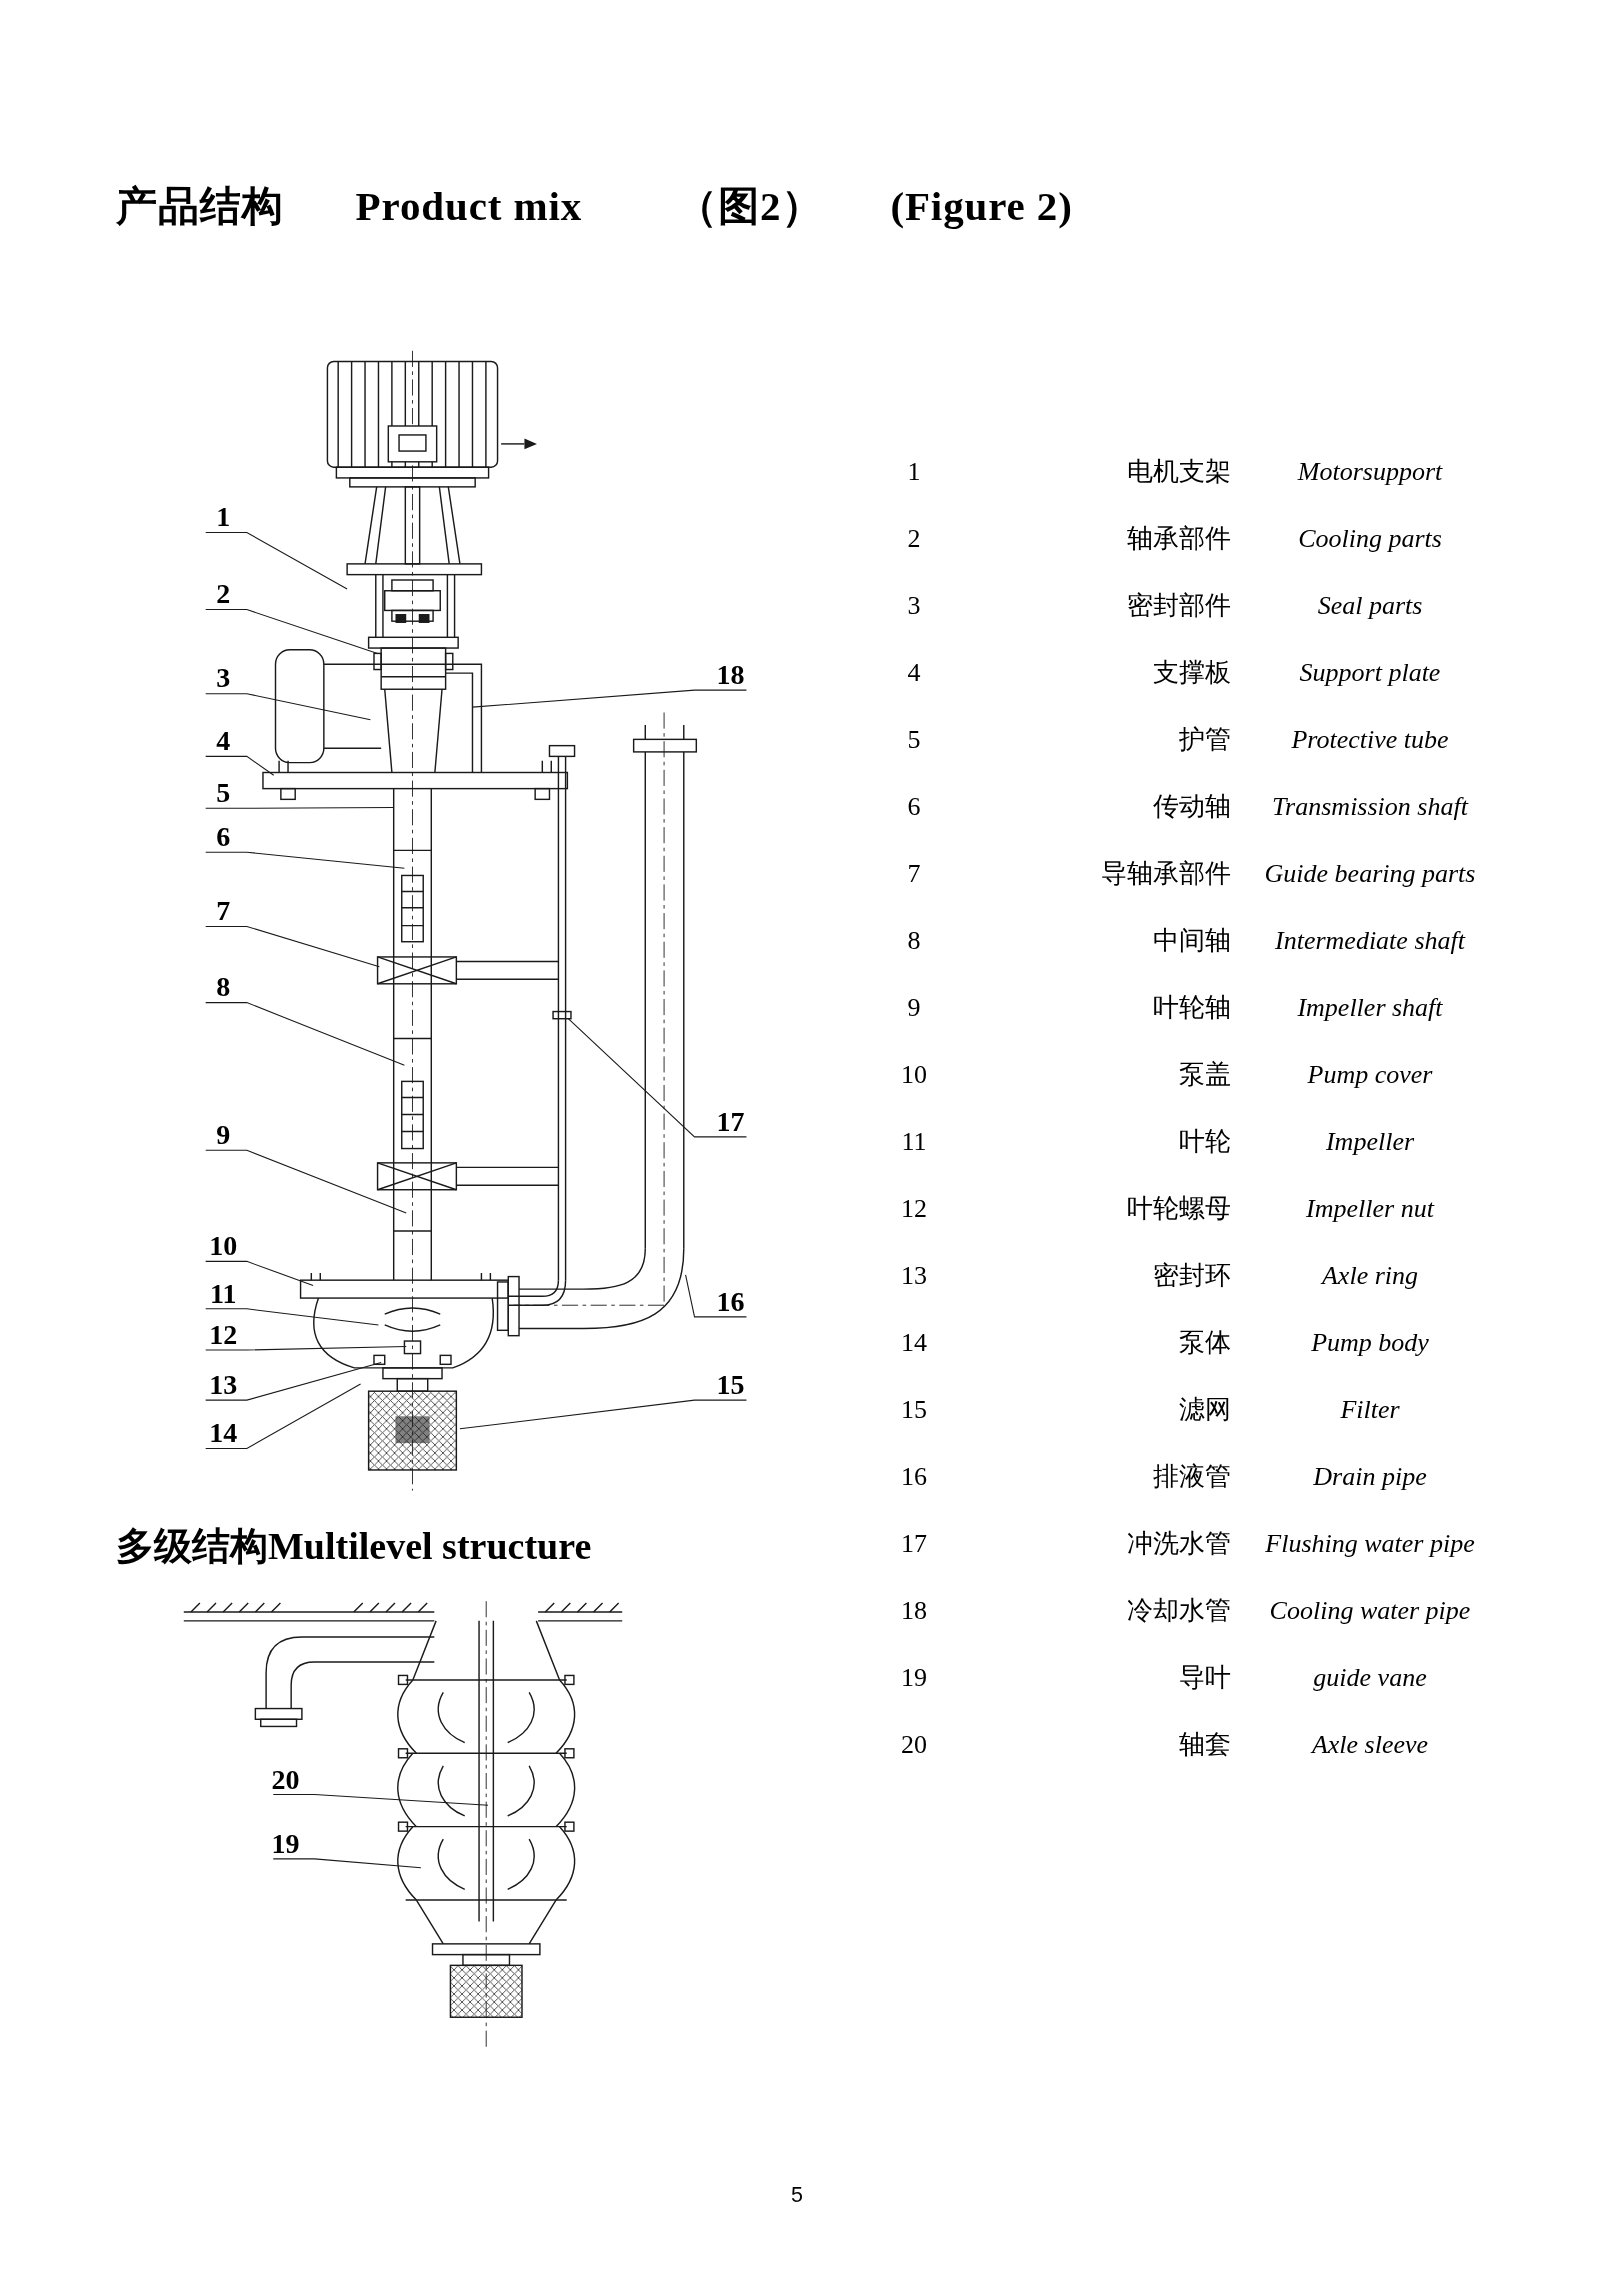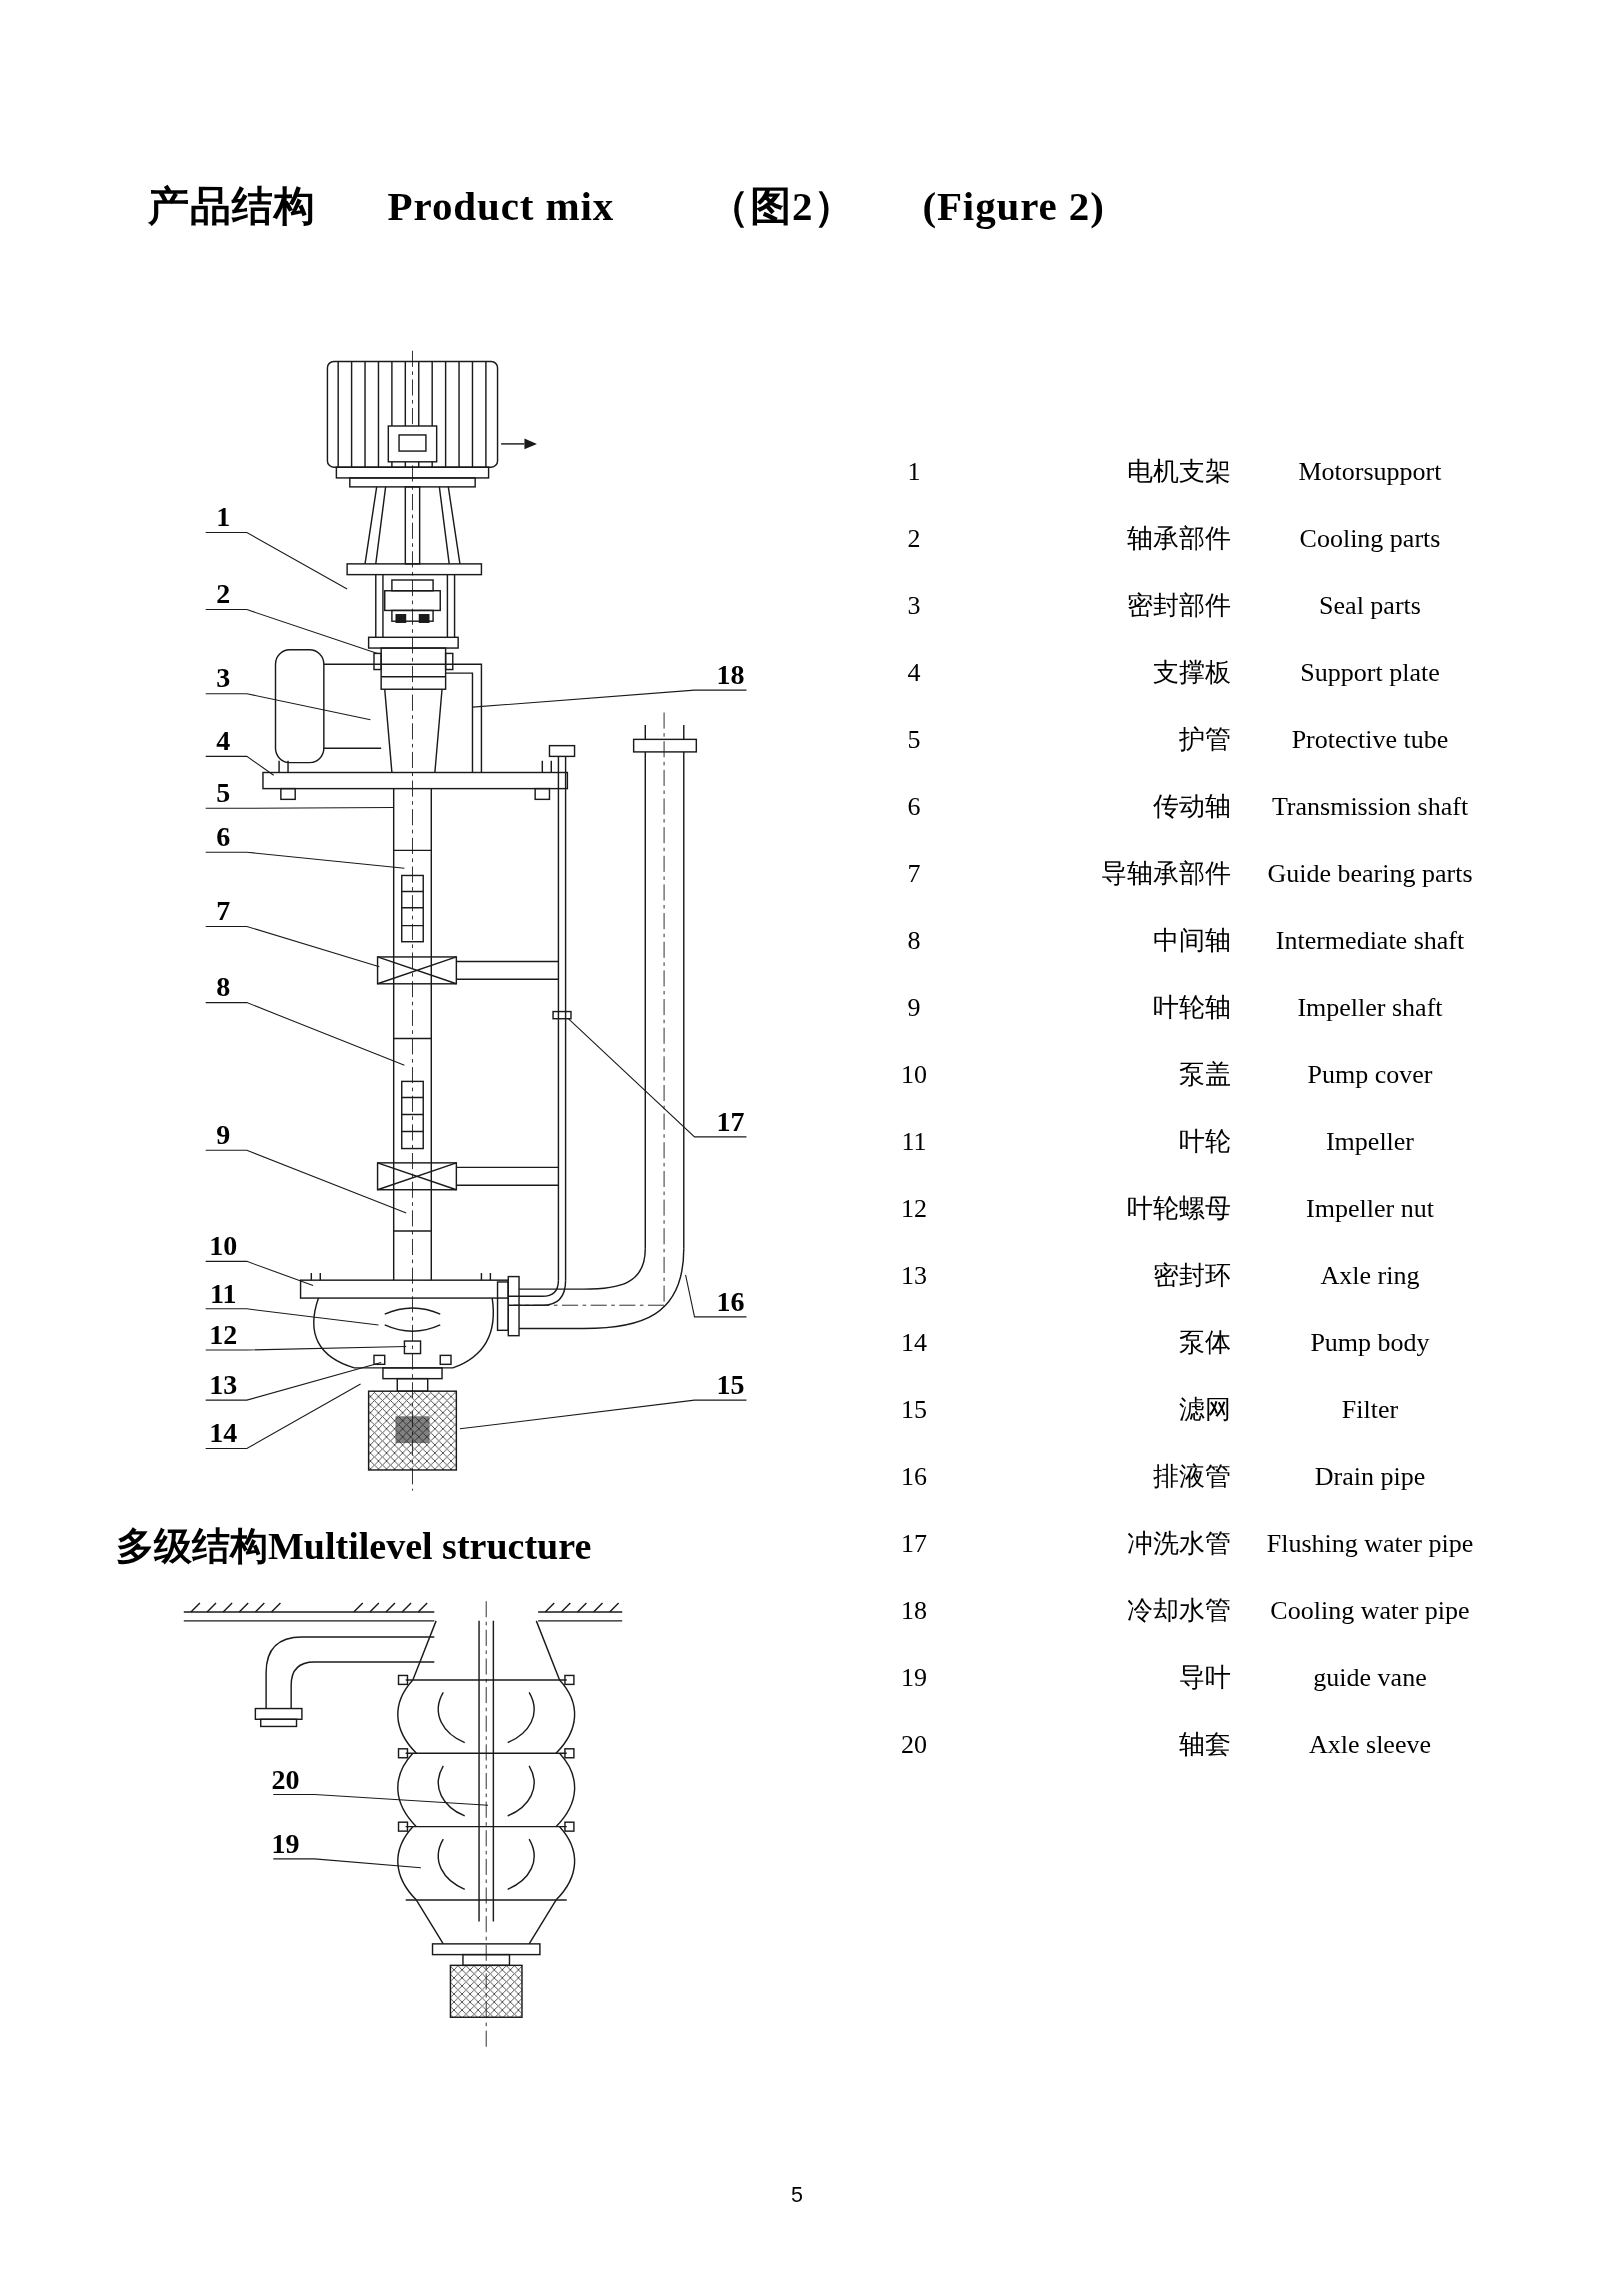--- a/index.html
+++ b/index.html
@@ -3,41 +3,41 @@
 <meta charset="utf-8">
 <style>
   * { margin:0; padding:0; box-sizing:border-box; }
   html,body { background:#ffffff; }
   body {
     width:1620px; height:2291px; position:relative; overflow:hidden;
     font-family:"Liberation Serif", serif; color:#000;
   }
   .title-row {
     position:absolute; left:116px; top:179px;
-    font-size:41px; font-weight:bold; white-space:nowrap; letter-spacing:0.9px;margin-left:32px;
+    font-size:41px; font-weight:bold; white-space:nowrap; letter-spacing:0.9px;
   }
   .title-row .t-cn { margin-right:72px; }
   .title-row .t-en { margin-right:94px; }
   .title-row .t-figcn { margin-right:67px; }
 
   .diagram-main { position:absolute; left:193px; top:349px; width:627px; height:1155px; }
   .diagram-multi { position:absolute; left:148px; top:1599px; width:510px; height:475px; }
   .diagram-main svg, .diagram-multi svg { position:absolute; left:0; top:0; }
 
   .callout {
     position:absolute; width:39px; text-align:center;
     font-size:28px; font-weight:bold; line-height:1;
     font-family:"Liberation Serif", serif;
   }
 
   .parts-table { position:absolute; left:882px; top:438px; width:654px; }
   .pt-row { height:67px; display:flex; align-items:center; font-size:26px; }
   .pt-num { width:64px; text-align:center; }
   .pt-cn  { margin-left:16px; width:269px; text-align:right; }
-  .pt-en  { width:278px; text-align:center; }
+  .pt-en  { width:278px; text-align:center;font-style:italic; }
 
   .multi-title {
     position:absolute; left:116px; top:1521px;
     font-size:38px; font-weight:bold; white-space:nowrap;
   }
   .multi-title .mt-cn { }
 
   .page-number {
     position:absolute; left:770px; top:2183px; width:54px; text-align:center;
     font-size:21.5px; font-family:"Liberation Sans", sans-serif;

